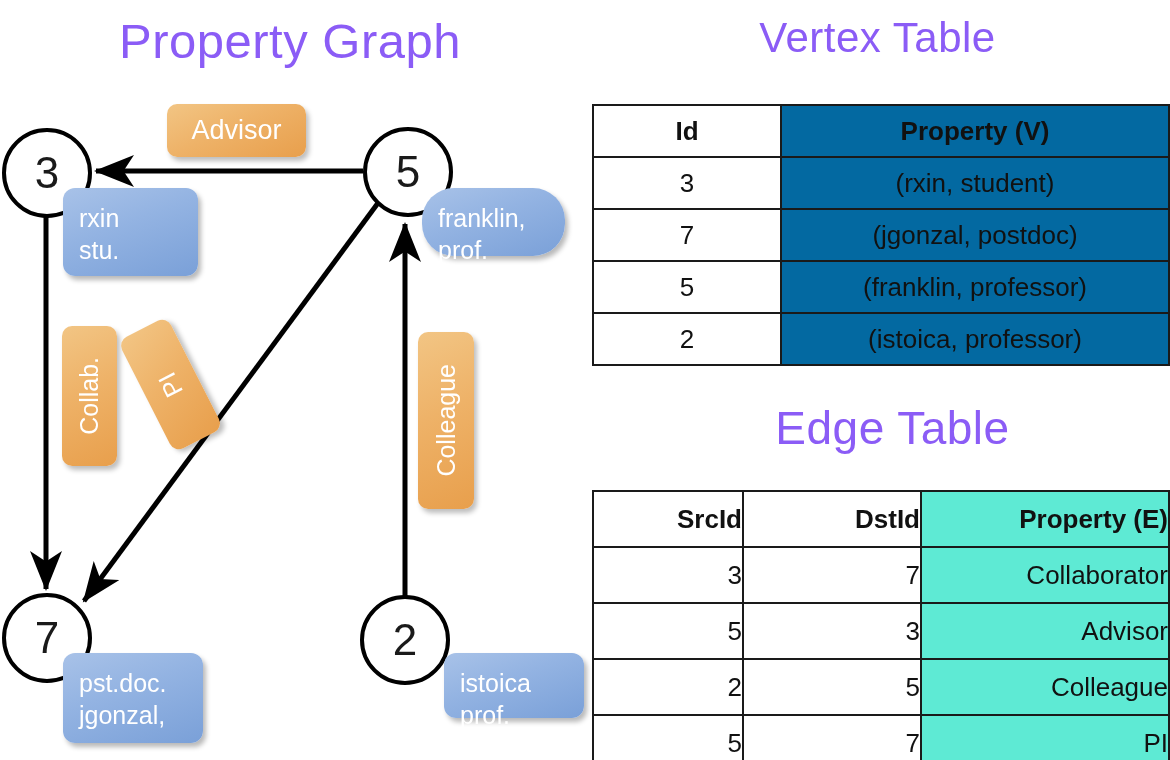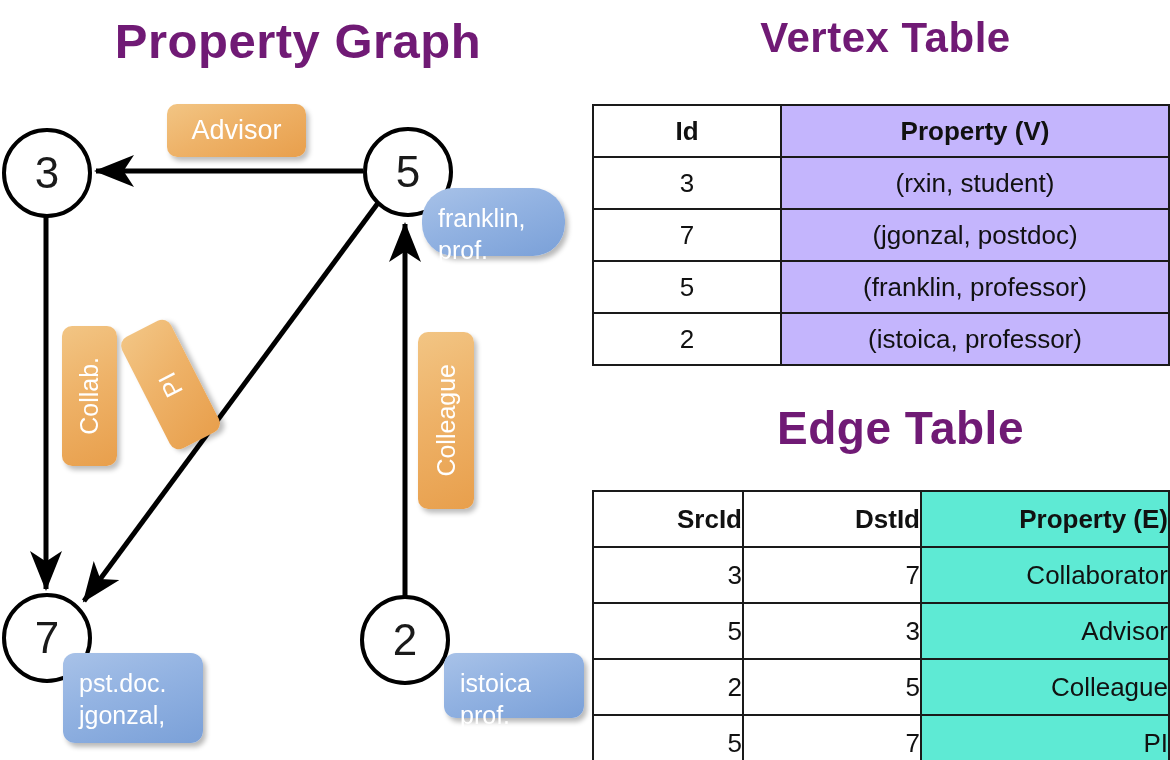--- a/index.html
+++ b/index.html
@@ -13,25 +13,24 @@
     position: relative;
     overflow: hidden;
     font-family: "Liberation Sans", sans-serif;
     color: #000000;
   }
 
   
   .title {
     position: absolute;
     font-family: "Liberation Sans", sans-serif;
-    font-weight: 700;
-    color: #701a75;
+    font-weight: 400;
+    color: #8b5cf6;
     white-space: nowrap;
     letter-spacing: 0.5px;
-    margin-left: 8px;
   }
   #title-property-graph {
     left: 0; top: 12px; width: 580px;
     text-align: center;
     font-size: 49px;
     line-height: 58px;
   }
   #title-vertex-table {
     left: 585px; top: 10px; width: 585px;
     text-align: center;
@@ -173,21 +172,21 @@
     left: 592px; top: 104px;
     width: 576px;
   }
   #vertex-table col.c-id   { width: 188px; }
   #vertex-table col.c-prop { width: 388px; }
   #vertex-table th, #vertex-table td {
     height: 50px;
     font-size: 26px;
   }
   #vertex-table th { font-size: 26px; }
-  #vertex-table .cell-prop { background: #c4b5fd; }
+  #vertex-table .cell-prop { background: #0369a1; }
 
   
   #edge-table {
     left: 592px; top: 490px;
     width: 576px;
   }
   #edge-table col.c-src  { width: 150px; }
   #edge-table col.c-dst  { width: 178px; }
   #edge-table col.c-prop { width: 248px; }
   #edge-table th, #edge-table td {
@@ -222,20 +221,24 @@
     <line x1="378" y1="203" x2="84" y2="601" stroke="#000000" stroke-width="5" marker-end="url(#arrowhead)"></line>
 
     <line x1="405" y1="596" x2="405" y2="224" stroke="#000000" stroke-width="5" marker-end="url(#arrowhead)"></line>
   </svg>
 
   <div class="vnode" id="vnode-3">3</div>
   <div class="vnode" id="vnode-5">5</div>
   <div class="vnode" id="vnode-7">7</div>
   <div class="vnode" id="vnode-2">2</div>
 
+  <div class="prop-box" id="prop-box-rxin">
+    <span class="prop-line">rxin</span>
+    <span class="prop-line">stu.</span>
+  </div>
 
   <div class="prop-box" id="prop-box-franklin">
     <span class="prop-line">franklin,</span>
     <span class="prop-line">prof.</span>
   </div>
 
   <div class="prop-box" id="prop-box-jgonzal">
     <span class="prop-line">pst.doc.</span>
     <span class="prop-line">jgonzal,</span>
   </div>

